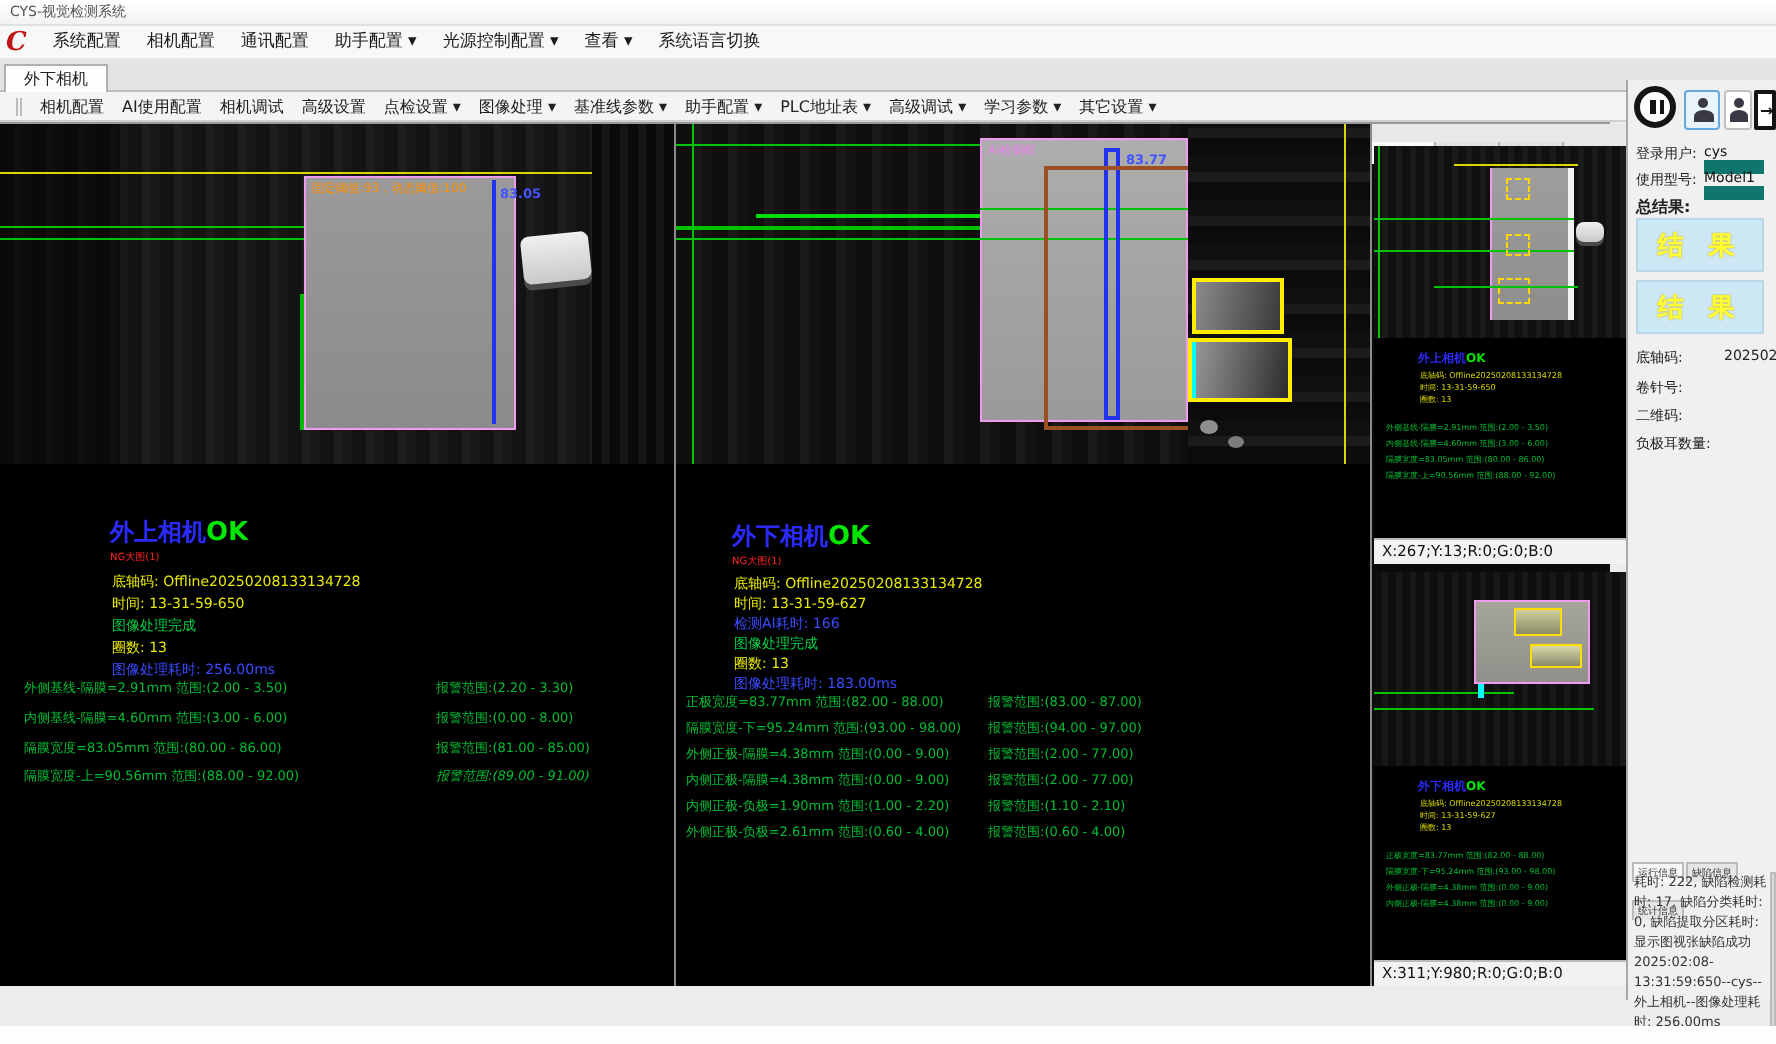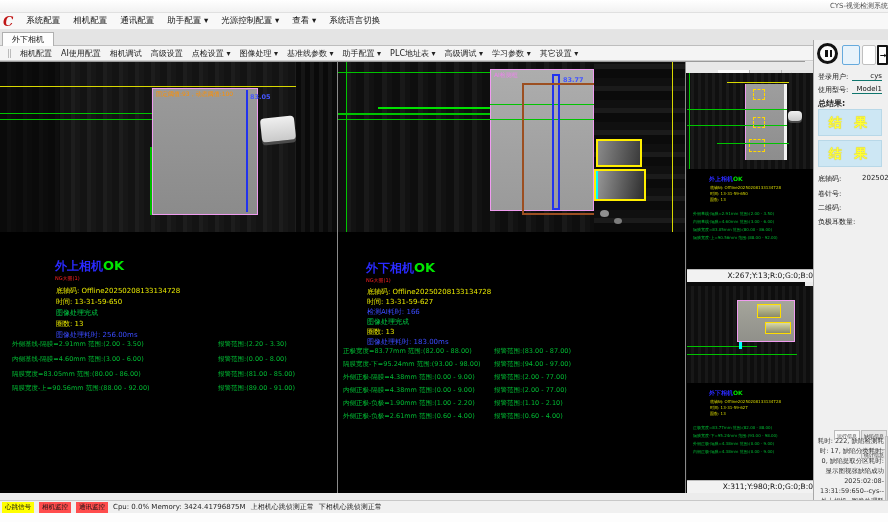--- a/index.html
+++ b/index.html
@@ -1,19 +1,19 @@
 <!DOCTYPE html>
 <html><head>
 <meta charset="utf-8">
 <style>
   * { margin:0; padding:0; box-sizing:border-box; }
   html,body { background:#d7d7d7; }
   #app {
     position:relative; width:888px; height:522px; overflow:hidden;
-    background:#ececec; font-family:"DejaVu Sans", sans-serif; color:#222;text-align:right;
+    background:#ececec; font-family:"DejaVu Sans", sans-serif; color:#222;
   }
   .abs { position:absolute; }
   
   .titlebar { left:0; top:0; width:888px; height:13px; background:linear-gradient(#ffffff,#f2f2f2); border-bottom:1px solid #e0e0e0; font-size:7px; color:#555; line-height:13px; padding-left:5px; }
   .menubar { left:0; top:13px; width:888px; height:17px; background:#f8f8f8; display:flex; align-items:center; gap:13px; padding-left:3px; border-bottom:1px solid #e6e6e6; }
   .logo { font-family:"DejaVu Serif", serif; font-style:italic; font-weight:bold; color:#c01616; font-size:13px; line-height:15px; }
   .menu-item { font-size:8.5px; color:#1a1a1a; white-space:nowrap; cursor:default; }
   .tabbar { left:0; top:30px; width:888px; height:16px; background:#e4e4e4; border-bottom:1px solid #bdbdbd; }
   .run-tab { position:absolute; left:2px; top:2px; height:15px; padding:0 9px; background:#fdfdfd; border:1px solid #b0b0b0; border-bottom:none; font-size:8px; line-height:14px; }
   .toolbar { left:0; top:46px; width:813px; height:15px; background:#f4f4f4; display:flex; align-items:center; gap:9px; padding-left:8px; border-bottom:1px solid #cfcfcf; }
@@ -45,21 +45,21 @@
   .thumb-tab { display:inline-block; height:11px; padding:0 3px; font-size:5px; line-height:11px; background:#e2e2e2; border-right:1px solid #b5b5b5; color:#333; }
   .thumb-tab.active { background:#fbfbfb; }
   .mini-title { position:absolute; font-size:6px; font-weight:bold; color:#2a2aff; white-space:nowrap; }
   .mini-title .ok { color:#00e600; }
   .mini-yel { position:absolute; font-size:4px; color:#d8d800; white-space:nowrap; }
   .mini-grn { position:absolute; font-size:4px; color:#00bb33; white-space:nowrap; }
   .dashbox { position:absolute; border:1px dashed #ffd700; }
   
   .sidebar { left:813px; top:40px; width:75px; height:460px; background:#f0f0f0; border-left:1px solid #a8a8a8; }
   .sb-label { position:absolute; font-size:7px; color:#222; white-space:nowrap; }
-  .sb-value { position:absolute; font-size:7px; color:#111; border-bottom:1px solid #0f766e; min-width:30px; white-space:nowrap; }
+  .sb-value { position:absolute; font-size:7px; color:#111; border-bottom:7px solid #0f766e; min-width:30px; white-space:nowrap; }
   .result-box { position:absolute; width:64px; height:27px; background:#cde7f4; border:1px solid #b8d8e8; display:flex; align-items:center; justify-content:center; font-size:13px; font-weight:bold; color:#ffff33; letter-spacing:4px; text-shadow:0 0 1px #c9a800; }
   .icon-btn { position:absolute; background:#fff; border:1px solid #c0c0c0; border-radius:2px; }
   .pause-circle { position:absolute; width:21px; height:21px; border:3px solid #141414; border-radius:50%; background:#fff; }
   .pause-circle .bar { position:absolute; top:4px; width:2.5px; height:7px; background:#141414; }
   .person { position:absolute; }
   .person .head { position:absolute; border-radius:50%; background:#3a3a46; }
   .person .body { position:absolute; border-radius:50% 50% 0 0; background:#3a3a46; }
   .door { position:absolute; border:2px solid #141414; border-radius:1px; background:#fff; }
   .door .arrow { position:absolute; font-size:8px; font-weight:bold; color:#141414; line-height:8px; }
   .info-tab { display:inline-block; height:10px; padding:0 2px; font-size:5px; line-height:10px; background:#e6e6e6; border:1px solid #bbb; border-bottom:none; color:#333; margin-right:1px; }
@@ -137,21 +137,21 @@
     <div class="t-yel" style="left:56px;top:257px;">圈数: 13</div>
     <div class="t-blu" style="left:56px;top:268px;">图像处理耗时: 256.00ms</div>
 
     <div class="meas" style="left:12px;top:278px;">外侧基线-隔膜=2.91mm 范围:(2.00 - 3.50)</div>
     <div class="meas" style="left:218px;top:278px;">报警范围:(2.20 - 3.30)</div>
     <div class="meas" style="left:12px;top:293px;">内侧基线-隔膜=4.60mm 范围:(3.00 - 6.00)</div>
     <div class="meas" style="left:218px;top:293px;">报警范围:(0.00 - 8.00)</div>
     <div class="meas" style="left:12px;top:308px;">隔膜宽度=83.05mm 范围:(80.00 - 86.00)</div>
     <div class="meas" style="left:218px;top:308px;">报警范围:(81.00 - 85.00)</div>
     <div class="meas" style="left:12px;top:322px;">隔膜宽度-上=90.56mm 范围:(88.00 - 92.00)</div>
-    <div class="meas" style="left:218px;top:322px;">报警范围:(89.00 - 91.00)</div>
+    <div class="meas" style="left:218px;top:322px;font-style:italic;">报警范围:(89.00 - 91.00)</div>
   </div>
 
   <div class="abs panel-black" style="left:337px;top:61px;width:348px;height:432px;border-top:1px solid #9a9a9a;border-left:1px solid #8a8a8a;">
     <div class="img-area" style="width:348px;height:170px;background:repeating-linear-gradient(90deg,#0e0e0e 0 8px,#191919 8px 13px,#121212 13px 18px);">
       <div class="hline green" style="left:0;top:10px;width:348px;"></div>
       <div class="vline green" style="left:8px;top:0;height:170px;"></div>
       <div class="hline green" style="left:0;top:51px;width:152px;height:2px;"></div>
       <div class="hline green" style="left:0;top:57px;width:152px;"></div>
       <div class="hline green" style="left:40px;top:45px;width:112px;height:2px;background:#00e000;"></div>
       <div class="film" style="left:152px;top:7px;width:104px;height:142px;background:linear-gradient(#adadad,#9a9a9a);"></div>
@@ -288,22 +288,14 @@
     <span class="sb-label" style="left:4px;top:177px;">负极耳数量:</span>
     <span class="sb-label" style="left:48px;top:177px;"></span>
 
     <div class="abs" style="left:2px;top:383px;width:72px;height:10px;">
       <span class="info-tab" style="background:#f8f8f8;">运行信息</span><span class="info-tab">缺陷信息</span><span class="info-tab">统计信息</span>
     </div>
     <div class="log-area" style="left:3px;top:396px;width:67px;height:92px;">耗时: 222, 缺陷检测耗时: 17, 缺陷分类耗时: 0, 缺陷提取分区耗时: 显示图视张缺陷成功 2025:02:08-13:31:59:650--cys--外上相机--图像处理耗时: 256.00ms</div>
     <div class="abs" style="left:71px;top:396px;width:3px;height:92px;background:#d8d8d8;border:1px solid #bbb;"></div>
   </div>
 
-  <div class="abs statusbar">
-    <span class="badge" id="badge0" style="background: rgb(255, 255, 0);">心跳信号</span>
-    <span class="badge" id="badge1" style="background: rgb(255, 77, 77);">相机监控</span>
-    <span class="badge" id="badge2" style="background: rgb(255, 77, 77);">通讯监控</span>
-    <span class="sb-text">Cpu: 0.0% Memory: 3424.41796875M</span>
-    <span class="sb-text">上相机心跳侦测正常</span>
-    <span class="sb-text">下相机心跳侦测正常</span>
-  </div>
   <div class="abs footer"></div>
 </div>
 
 </body></html>

